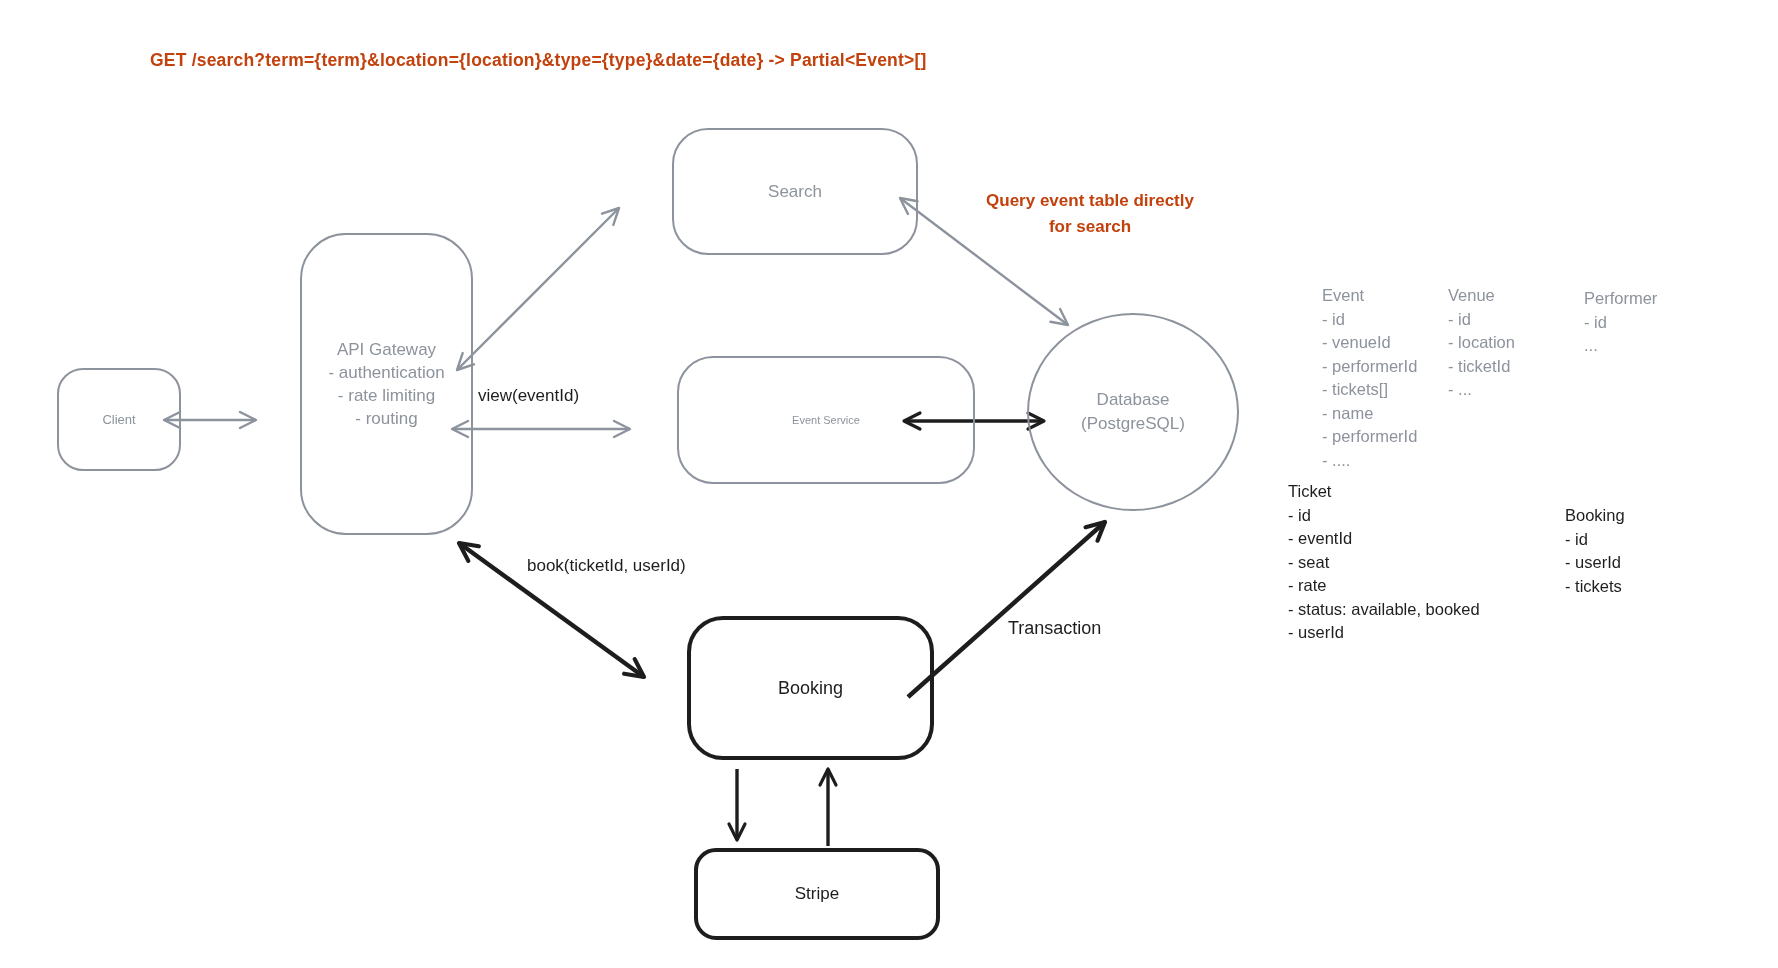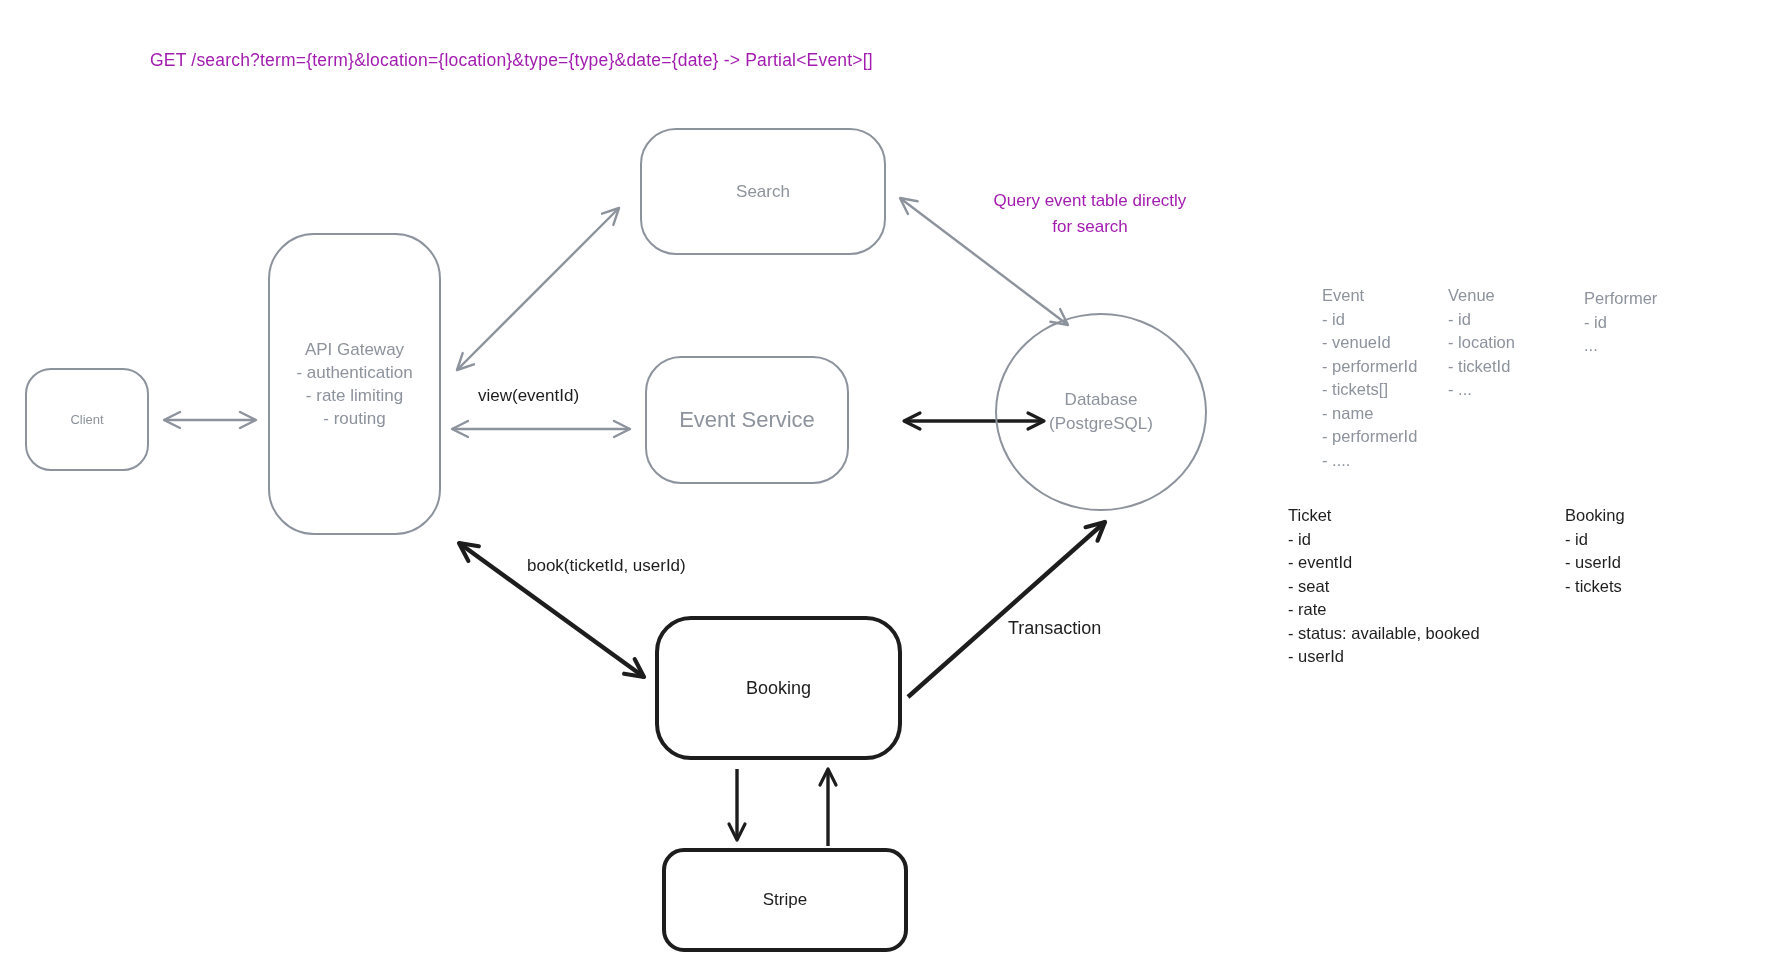--- a/index.html
+++ b/index.html
@@ -5,54 +5,54 @@
   html,body { margin:0; padding:0; background:#ffffff; }
   .canvas {
     position:relative; width:1778px; height:968px; background:#ffffff;
     font-family:"Liberation Sans", sans-serif; overflow:hidden;
   }
   svg.arrows { position:absolute; left:0; top:0; width:1778px; height:968px; }
 
   
   .node {
     position:absolute; display:flex; align-items:center; justify-content:center;
-    box-sizing:border-box; text-align:center; white-space:nowrap;
+    box-sizing:border-box; text-align:center; white-space:nowrap;margin-left:32px;
   }
   .node.gray { border:2.5px solid #8d939c; color:#8d939c; }
   .node.black { border:4px solid #1d1d1d; color:#1d1d1d; }
 
   .client-box       { left:25px;  top:368px; width:124px; height:103px; border-radius:26px; font-size:13px; }
   .gateway-box      { left:268px; top:233px; width:173px; height:302px; border-radius:46px; }
   .search-box       { left:640px; top:128px; width:246px; height:127px; border-radius:36px; font-size:17px; }
-  .event-service-box{ left:645px; top:356px; width:204px; height:128px; border-radius:36px; font-size:22px; }
+  .event-service-box{ left:645px; top:356px; width:298px; height:128px; border-radius:36px; font-size:11px; }
   .database-circle  { left:995px;top:313px; width:212px; height:198px; border-radius:50%; flex-direction:column; }
   .booking-box      { left:655px; top:616px; width:247px; height:144px; border-radius:36px; font-size:18px; }
-  .stripe-box       { left:662px; top:848px; width:246px; height:104px;  border-radius:22px; font-size:17px; }
+  .stripe-box       { left:662px; top:848px; width:246px; height:92px;  border-radius:22px; font-size:17px; }
 
   .gateway-text { font-size:17px; line-height:23px; }
   .db-text { font-size:17px; line-height:24px; }
 
   
   .label { position:absolute; white-space:nowrap; }
-  .label.gray { color:#a21caf; }
+  .label.gray { color:#c2410c;font-weight:bold; }
   .label.black { color:#1e1e1e; }
   .endpoint-label { left:150px; top:50px; font-size:17.5px; letter-spacing:0.2px; }
   .query-label { left:935px; top:188px; width:310px; text-align:center; font-size:17px; line-height:26px; }
   .view-label { left:478px; top:386px; font-size:17px; }
   .book-label { left:527px; top:556px; font-size:17px; }
   .transaction-label { left:1008px; top:618px; font-size:18px; }
 
   
   .model { position:absolute; font-size:16.5px; line-height:23.5px; white-space:nowrap; }
   .model.gray { color:#8d939c; }
   .model.black { color:#1f1f1f; }
   .model-event     { left:1290px; top:284px;margin-left:32px; }
   .model-venue     { left:1448px; top:284px; }
   .model-performer { left:1584px; top:287px; }
-  .model-ticket    { left:1288px; top:504px; }
+  .model-ticket    { left:1288px; top:480px; }
   .model-booking2  { left:1565px; top:504px; }
 </style>
 </head>
 <body>
 
 <div class="canvas">
 
   <svg class="arrows" viewBox="0 0 1778 968">
     <defs>
       <marker id="ah-gray" markerUnits="userSpaceOnUse" markerWidth="26" markerHeight="26" viewBox="0 0 26 26" refX="21" refY="13" orient="auto-start-reverse">

